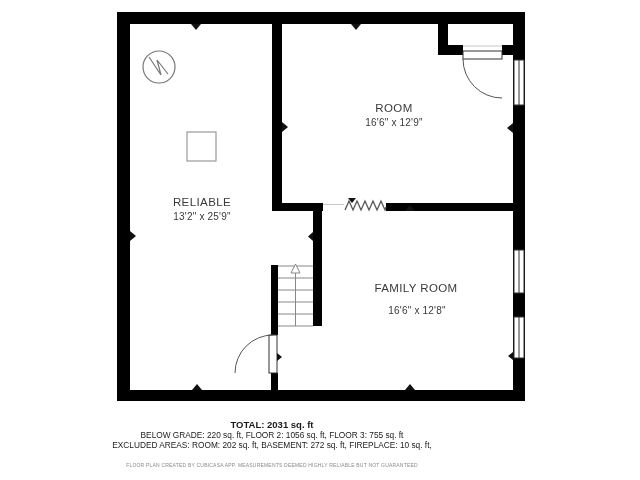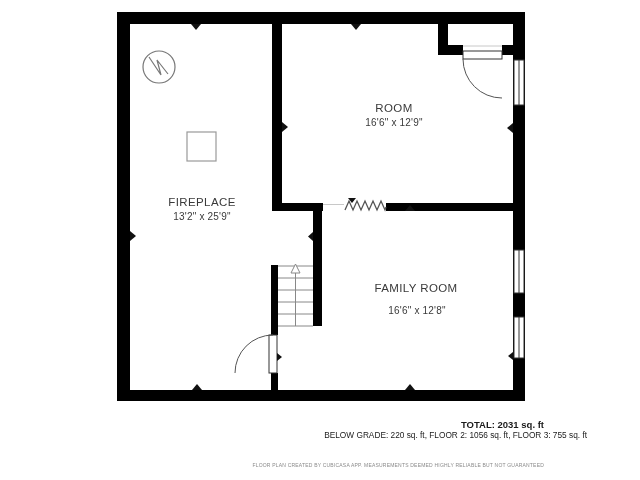--- a/index.html
+++ b/index.html
@@ -7,24 +7,24 @@
     position:relative;width:640px;height:480px;background:#ffffff;
     font-family:"Liberation Sans", sans-serif;overflow:hidden;
   }
   #plan-svg{position:absolute;left:0;top:0;}
   .room-label{
     position:absolute;transform:translate(-50%,-50%);
     color:#3a3a3a;white-space:nowrap;letter-spacing:.4px;text-align:center;
   }
   .room-name{font-size:11.5px;}
   .room-dims{font-size:10px;letter-spacing:.2px;}
-  .footer{position:absolute;left:0;width:544px;text-align:right;color:#1a1a1a;white-space:nowrap;}
+  .footer{position:absolute;left:0;width:544px;text-align:center;color:#1a1a1a;white-space:nowrap;}
   .footer-total{top:419px;font-size:9.5px;font-weight:bold;}
   .footer-line{font-size:8.3px;}
-  .fl1{top:430px;margin-left:43px;}
+  .fl1{top:430px;}
   .fl2{top:440px;}
   .fl3{top:449px;}
   .footer-disclaimer{top:462px;font-size:5px;color:#8a8a8a;letter-spacing:.2px;}
 </style>
 </head>
 <body>
 
 <div id="screen">
 
   <svg id="plan-svg" width="640" height="480" viewBox="0 0 640 480">
@@ -102,26 +102,27 @@
       <path d="M192,390 L202,390 L197,384 Z"></path>
       <path d="M405,390 L415,390 L410,384 Z"></path>
       <path d="M405,211 L415,211 L410,205 Z"></path>
       <path d="M313,232 L313,241 L308,236.5 Z"></path>
       <path d="M348,198 L356,198 L352,203 Z"></path>
       <path d="M513,352 L513,360 L508,356 Z"></path>
       <path d="M277,353 L277,361 L282,357 Z"></path>
     </g>
   </svg>
 
-  <div class="room-label room-name" style="left:202px;top:202px;">FIREPLACE</div>
+  <div class="room-label room-name" style="left:202px;top:202px;">RELIABLE</div>
   <div class="room-label room-dims" style="left:202px;top:216px;">13'2" x 25'9"</div>
 
   <div class="room-label room-name" style="left:394px;top:108px;">ROOM</div>
   <div class="room-label room-dims" style="left:394px;top:122px;">16'6" x 12'9"</div>
 
   <div class="room-label room-name" style="left:416px;top:288px;">FAMILY ROOM</div>
   <div class="room-label room-dims" style="left:417px;top:310px;">16'6" x 12'8"</div>
 
   <div class="footer footer-total">TOTAL: 2031 sq. ft</div>
   <div class="footer footer-line fl1">BELOW GRADE: 220 sq. ft, FLOOR 2: 1056 sq. ft, FLOOR 3: 755 sq. ft</div>
+  <div class="footer footer-line fl2">EXCLUDED AREAS: ROOM: 202 sq. ft, BASEMENT: 272 sq. ft, FIREPLACE: 10 sq. ft,</div>
   <div class="footer footer-disclaimer">FLOOR PLAN CREATED BY CUBICASA APP. MEASUREMENTS DEEMED HIGHLY RELIABLE BUT NOT GUARANTEED</div>
 
 </div>
 
 </body></html>

